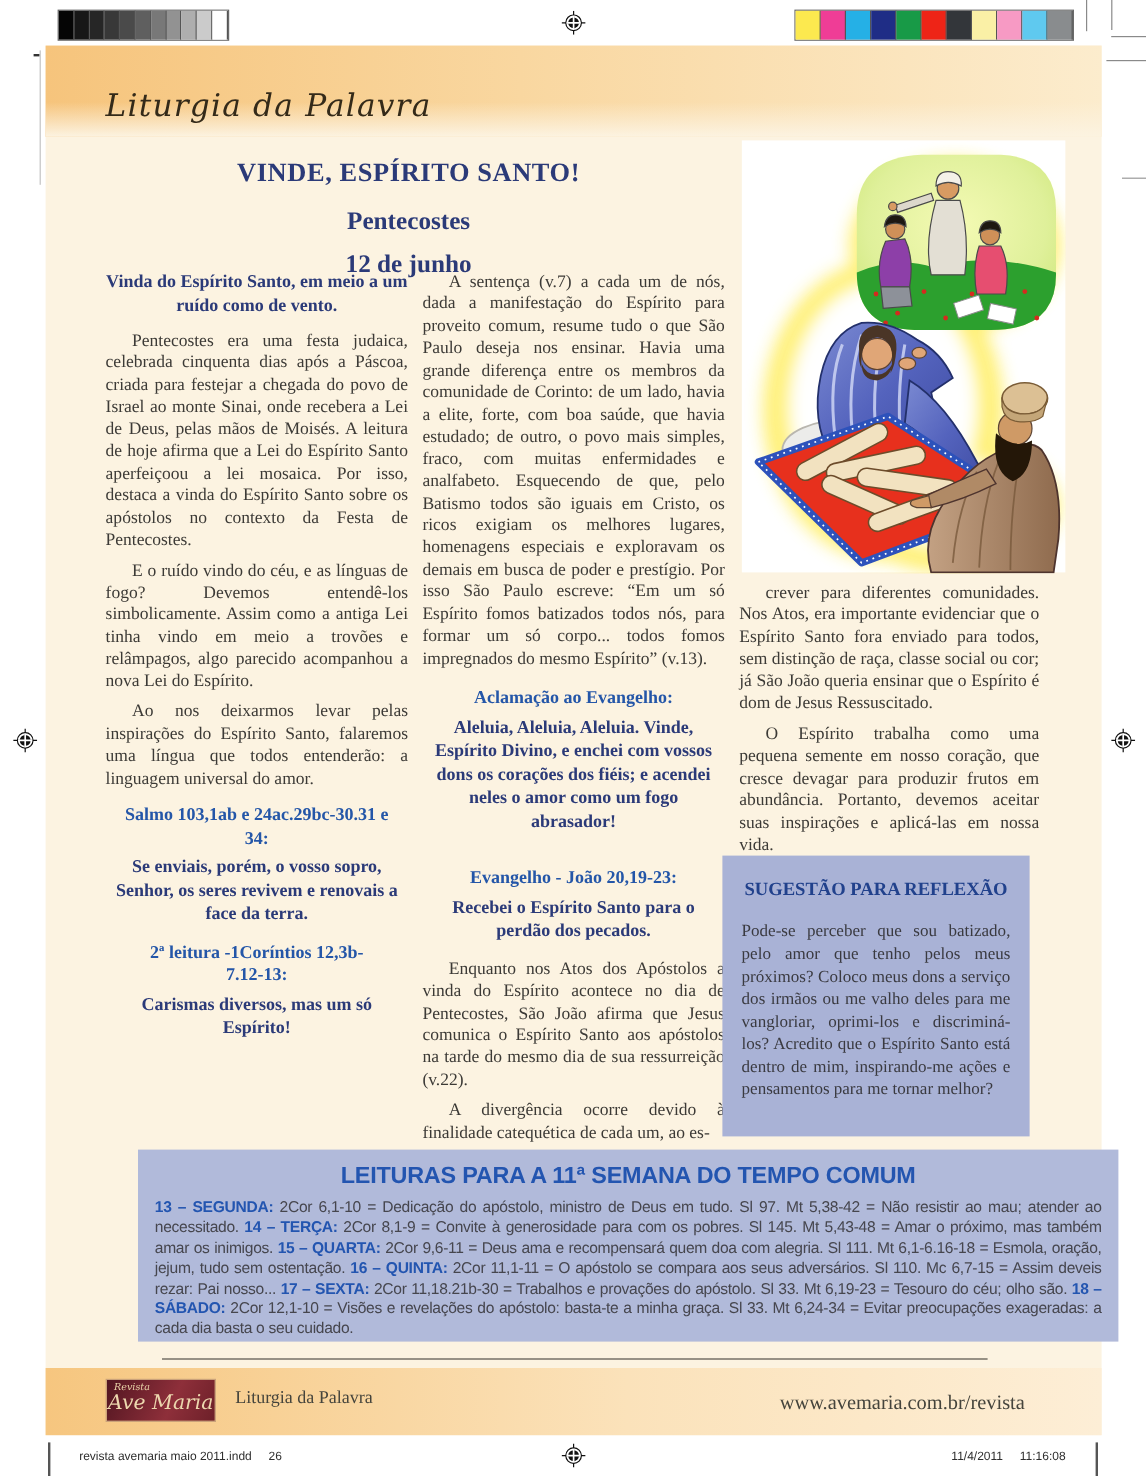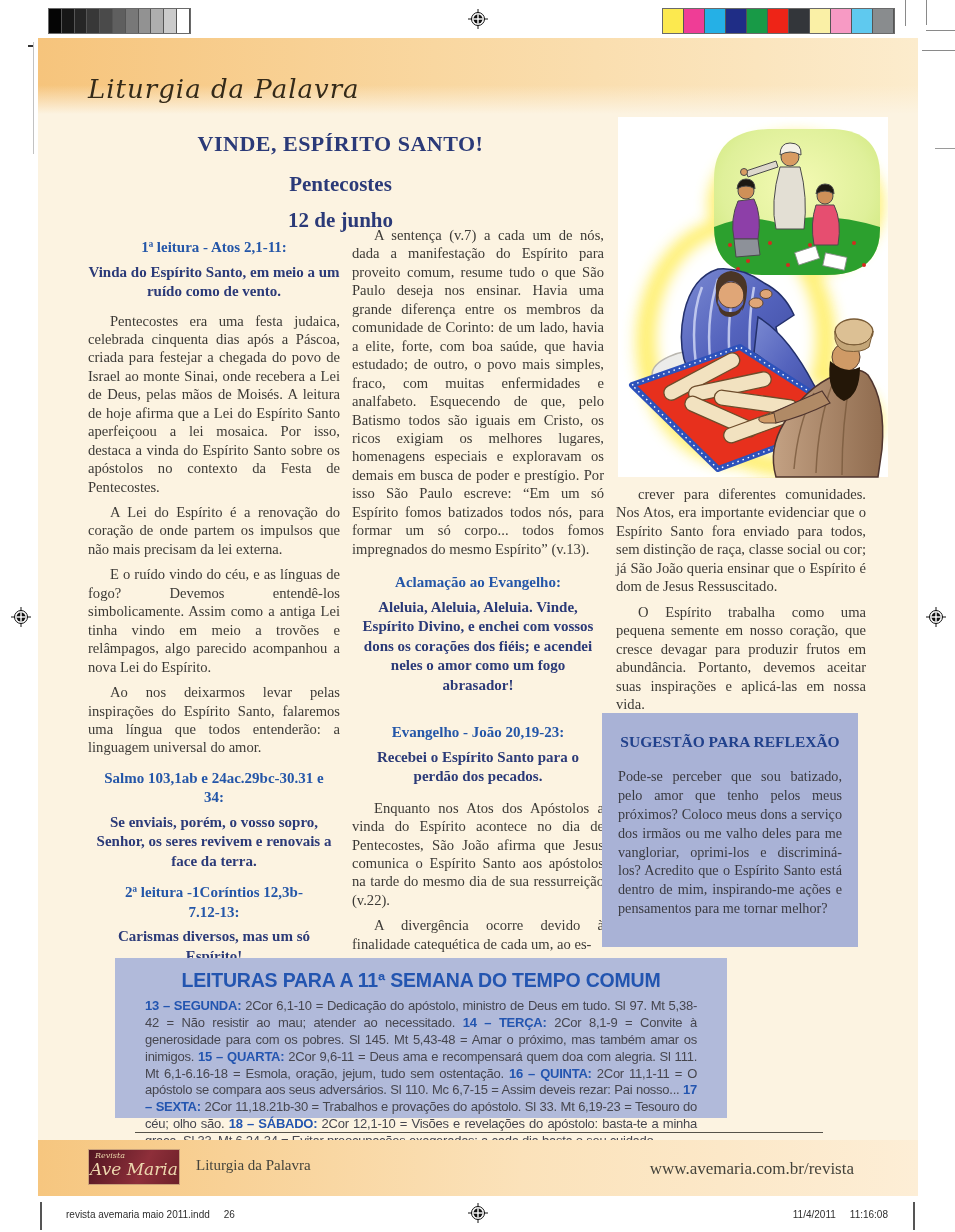--- a/index.html
+++ b/index.html
@@ -38,22 +38,22 @@
     margin:0 auto 10px auto;}
   .w-235{max-width:238px;} .w-190{max-width:190px;text-align:center;} .w-240{max-width:242px;text-align:center;}
 
   .illustration{position:absolute;left:580px;top:78px;width:270px;height:362px;}
 
   .reflection-box{position:absolute;left:564px;top:675px;width:256px;height:234px;background:#a9b2d6;
     padding:20px 16px;box-sizing:border-box;}
   .reflection-title{text-align:center;color:#21418c;font-weight:bold;font-size:15.5px;margin:0 0 16px 0;}
   .reflection-body{font-size:14.2px;line-height:1.33;text-align:justify;color:#3a3a40;}
 
-  .leituras-box{position:absolute;left:77px;top:920px;width:612px;height:160px;background:#b1bada;
-    padding:9px 30px;box-sizing:border-box;font-family:"Liberation Sans",sans-serif;}
+  .leituras-box{position:absolute;left:77px;top:920px;width:817px;height:160px;background:#b1bada;
+    padding:9px 14px;box-sizing:border-box;font-family:"Liberation Sans",sans-serif;}
   .leituras-title{text-align:center;color:#2355b0;font-weight:bold;font-size:19.5px;margin:2px 0 6px 0;
     letter-spacing:-.2px;}
   .leituras-body{font-size:13px;line-height:1.3;color:#46464e;text-align:justify;letter-spacing:-.25px;}
   .day{font-weight:bold;color:#2355b0;}
 
   .footer-rule{position:absolute;left:97px;top:1094px;width:688px;border-top:1.6px solid #55524a;}
   .footer-band{position:absolute;left:0;top:1102px;width:100%;height:56px;
     background:linear-gradient(90deg,#f6c67f 0%,#fbe2ba 55%,#fdeed6 100%);}
   .logo{position:absolute;left:50px;top:9px;width:92px;height:36px;
     background:linear-gradient(115deg,#521621 0%,#8e2f3a 60%,#6d2029 100%);
@@ -147,24 +147,22 @@
     <div class="header-band"></div>
     <div class="script-title">Liturgia da Palavra</div>
 
     <div class="title-block">
       <h1>VINDE, ESPÍRITO SANTO!</h1>
       <div class="title-sub">Pentecostes</div>
       <div class="title-sub">12 de junho</div>
     </div>
 
     <div class="col col1">
-      <div class="sec-heading">1ª leitura - Atos 2,1-11:</div>
       <div class="sec-lead">Vinda do Espírito Santo, em meio a um ruído como de vento.</div>
       <p>Pentecostes era uma festa judaica, celebrada cinquenta dias após a Páscoa, criada para festejar a chegada do povo de Israel ao monte Sinai, onde recebera a Lei de Deus, pelas mãos de Moisés. A leitura de hoje afirma que a Lei do Espírito Santo aperfeiçoou a lei mosaica. Por isso, destaca a vinda do Espírito Santo sobre os apóstolos no contexto da Festa de Pentecostes.</p>
-      <p>A Lei do Espírito é a renovação do coração de onde partem os impulsos que não mais precisam da lei externa.</p>
       <p>E o ruído vindo do céu, e as línguas de fogo? Devemos entendê-los simbolicamente. Assim como a antiga Lei tinha vindo em meio a trovões e relâmpagos, algo parecido acompanhou a nova Lei do Espírito.</p>
       <p>Ao nos deixarmos levar pelas inspirações do Espírito Santo, falaremos uma língua que todos entenderão: a linguagem universal do amor.</p>
       <div class="sec-heading w-235">Salmo 103,1ab e 24ac.29bc-30.31 e 34:</div>
       <div class="sec-lead">Se enviais, porém, o vosso sopro, Senhor, os seres revivem e renovais a face da terra.</div>
       <div class="sec-heading w-190">2ª leitura -1Coríntios 12,3b-7.12-13:</div>
       <div class="sec-lead w-240">Carismas diversos, mas um só Espírito!</div>
     </div>
 
     <div class="col col2">
       <p>A sentença (v.7) a cada um de nós, dada a manifestação do Espírito para proveito comum, resume tudo o que São Paulo deseja nos ensinar. Havia uma grande diferença entre os membros da comunidade de Corinto: de um lado, havia a elite, forte, com boa saúde, que havia estudado; de outro, o povo mais simples, fraco, com muitas enfermidades e analfabeto. Esquecendo de que, pelo Batismo todos são iguais em Cristo, os ricos exigiam os melhores lugares, homenagens especiais e exploravam os demais em busca de poder e prestígio. Por isso São Paulo escreve: “Em um só Espírito fomos batizados todos nós, para formar um só corpo... todos fomos impregnados do mesmo Espírito” (v.13).</p>

